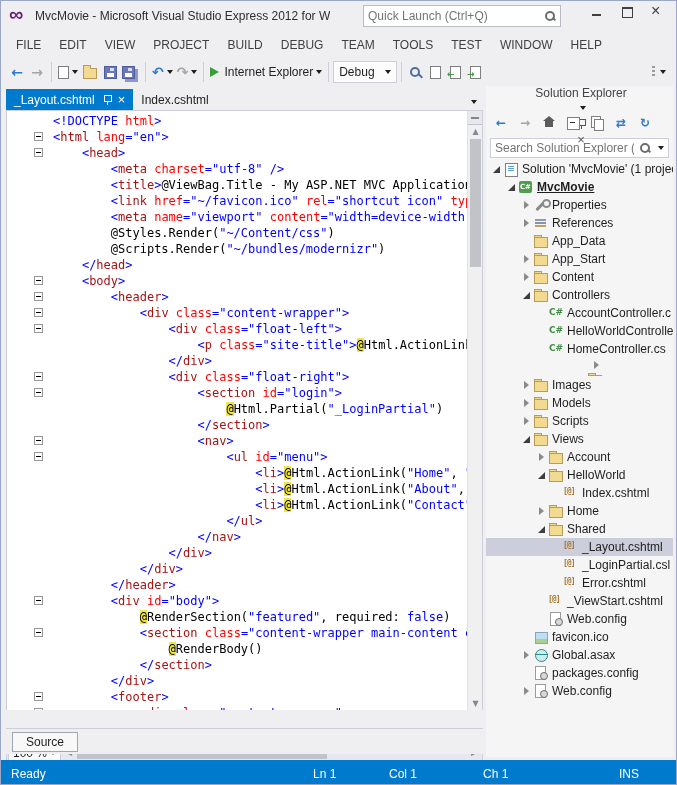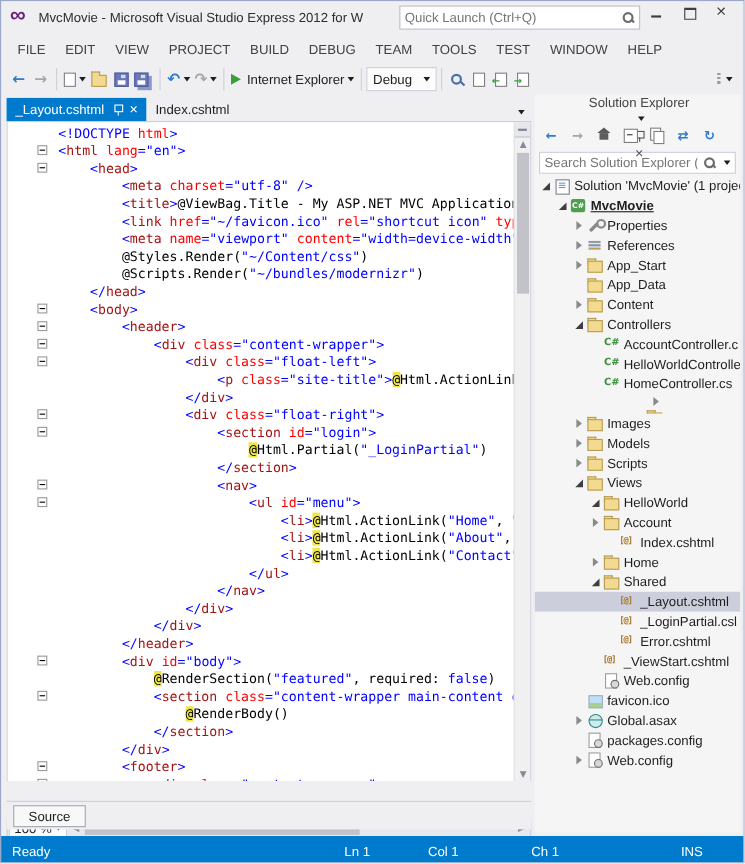--- a/index.html
+++ b/index.html
@@ -4,21 +4,21 @@
 <style>
   *{margin:0;padding:0;box-sizing:border-box;}
   html,body{width:677px;height:785px;}
   body{font-family:"Liberation Sans","DejaVu Sans",sans-serif;font-size:12px;color:#1E1E1E;background:#fff;}
   .window{position:relative;width:677px;height:785px;background:#EFEFF2;border:1px solid #9BA7C7;overflow:hidden;}
 
   
   .titlebar{position:absolute;top:0;left:0;right:0;height:30px;}
   .vs-logo{position:absolute;left:8px;top:2px;font-size:20px;font-weight:bold;color:#68217A;}
   .title-text{position:absolute;left:34px;top:8px;max-width:324px;white-space:nowrap;overflow:hidden;color:#2D2D2D;}
-  .quick-launch{position:absolute;left:362px;top:4px;width:219px;height:22px;background:#fff;border:1px solid #B8BCC7;display:flex;align-items:center;}
+  .quick-launch{position:absolute;left:362px;top:4px;width:198px;height:22px;background:#fff;border:1px solid #B8BCC7;display:flex;align-items:center;}
   .quick-launch input{flex:1;border:none;outline:none;font:12px "Liberation Sans",sans-serif;color:#6D6D6D;padding:0 4px;background:transparent;}
   .magnifier{position:relative;width:14px;height:14px;flex:none;margin-right:3px;}
   .magnifier::before{content:"";position:absolute;left:2px;top:2px;width:6px;height:6px;border:2px solid #6D6D6D;border-radius:50%;}
   .magnifier::after{content:"";position:absolute;left:9px;top:9px;width:4px;height:2px;background:#6D6D6D;transform:rotate(45deg);}
   .win-btns{position:absolute;right:4px;top:0;display:flex;}
   .win-btn{width:30px;height:22px;position:relative;}
   .btn-min::after{content:"";position:absolute;left:10px;top:13px;width:9px;height:2px;background:#3F3F3F;}
   .btn-max::after{content:"";position:absolute;left:10px;top:6px;width:9px;height:8px;border:1px solid #3F3F3F;border-top-width:2px;}
   .btn-close::after{content:"×";position:absolute;left:9px;top:1px;font-size:16px;color:#3F3F3F;}
 
@@ -393,28 +393,28 @@
             <span class="arr arr-collapsed"></span>
             <span class="ic ic-properties"></span>
             <span class="tree-label">Properties</span>
           </div>
           <div class="tree-row" style="padding-left: 34px;">
             <span class="arr arr-collapsed"></span>
             <span class="ic ic-references"></span>
             <span class="tree-label">References</span>
           </div>
           <div class="tree-row" style="padding-left: 34px;">
+            <span class="arr"></span>
+            <span class="ic ic-folder"></span>
+            <span class="tree-label">App_Data</span>
+          </div>
+          <div class="tree-row" style="padding-left: 34px;">
             <span class="arr arr-collapsed"></span>
             <span class="ic ic-folder"></span>
             <span class="tree-label">App_Start</span>
-          </div>
-          <div class="tree-row" style="padding-left: 34px;">
-            <span class="arr"></span>
-            <span class="ic ic-folder"></span>
-            <span class="tree-label">App_Data</span>
           </div>
           <div class="tree-row" style="padding-left: 34px;">
             <span class="arr arr-collapsed"></span>
             <span class="ic ic-folder"></span>
             <span class="tree-label">Content</span>
           </div>
           <div class="tree-row" style="padding-left: 34px;">
             <span class="arr arr-expanded"></span>
             <span class="ic ic-folder"></span>
             <span class="tree-label">Controllers</span>
@@ -453,28 +453,28 @@
             <span class="arr arr-collapsed"></span>
             <span class="ic ic-folder"></span>
             <span class="tree-label">Scripts</span>
           </div>
           <div class="tree-row" style="padding-left: 34px;">
             <span class="arr arr-expanded"></span>
             <span class="ic ic-folder"></span>
             <span class="tree-label">Views</span>
           </div>
           <div class="tree-row" style="padding-left: 49px;">
+            <span class="arr arr-collapsed"></span>
+            <span class="ic ic-folder"></span>
+            <span class="tree-label">Account</span>
+          </div>
+          <div class="tree-row" style="padding-left: 49px;">
             <span class="arr arr-expanded"></span>
             <span class="ic ic-folder"></span>
             <span class="tree-label">HelloWorld</span>
-          </div>
-          <div class="tree-row" style="padding-left: 49px;">
-            <span class="arr arr-collapsed"></span>
-            <span class="ic ic-folder"></span>
-            <span class="tree-label">Account</span>
           </div>
           <div class="tree-row" style="padding-left: 64px;">
             <span class="arr"></span>
             <span class="ic ic-razor"></span>
             <span class="tree-label">Index.cshtml</span>
           </div>
           <div class="tree-row" style="padding-left: 49px;">
             <span class="arr arr-collapsed"></span>
             <span class="ic ic-folder"></span>
             <span class="tree-label">Home</span>

